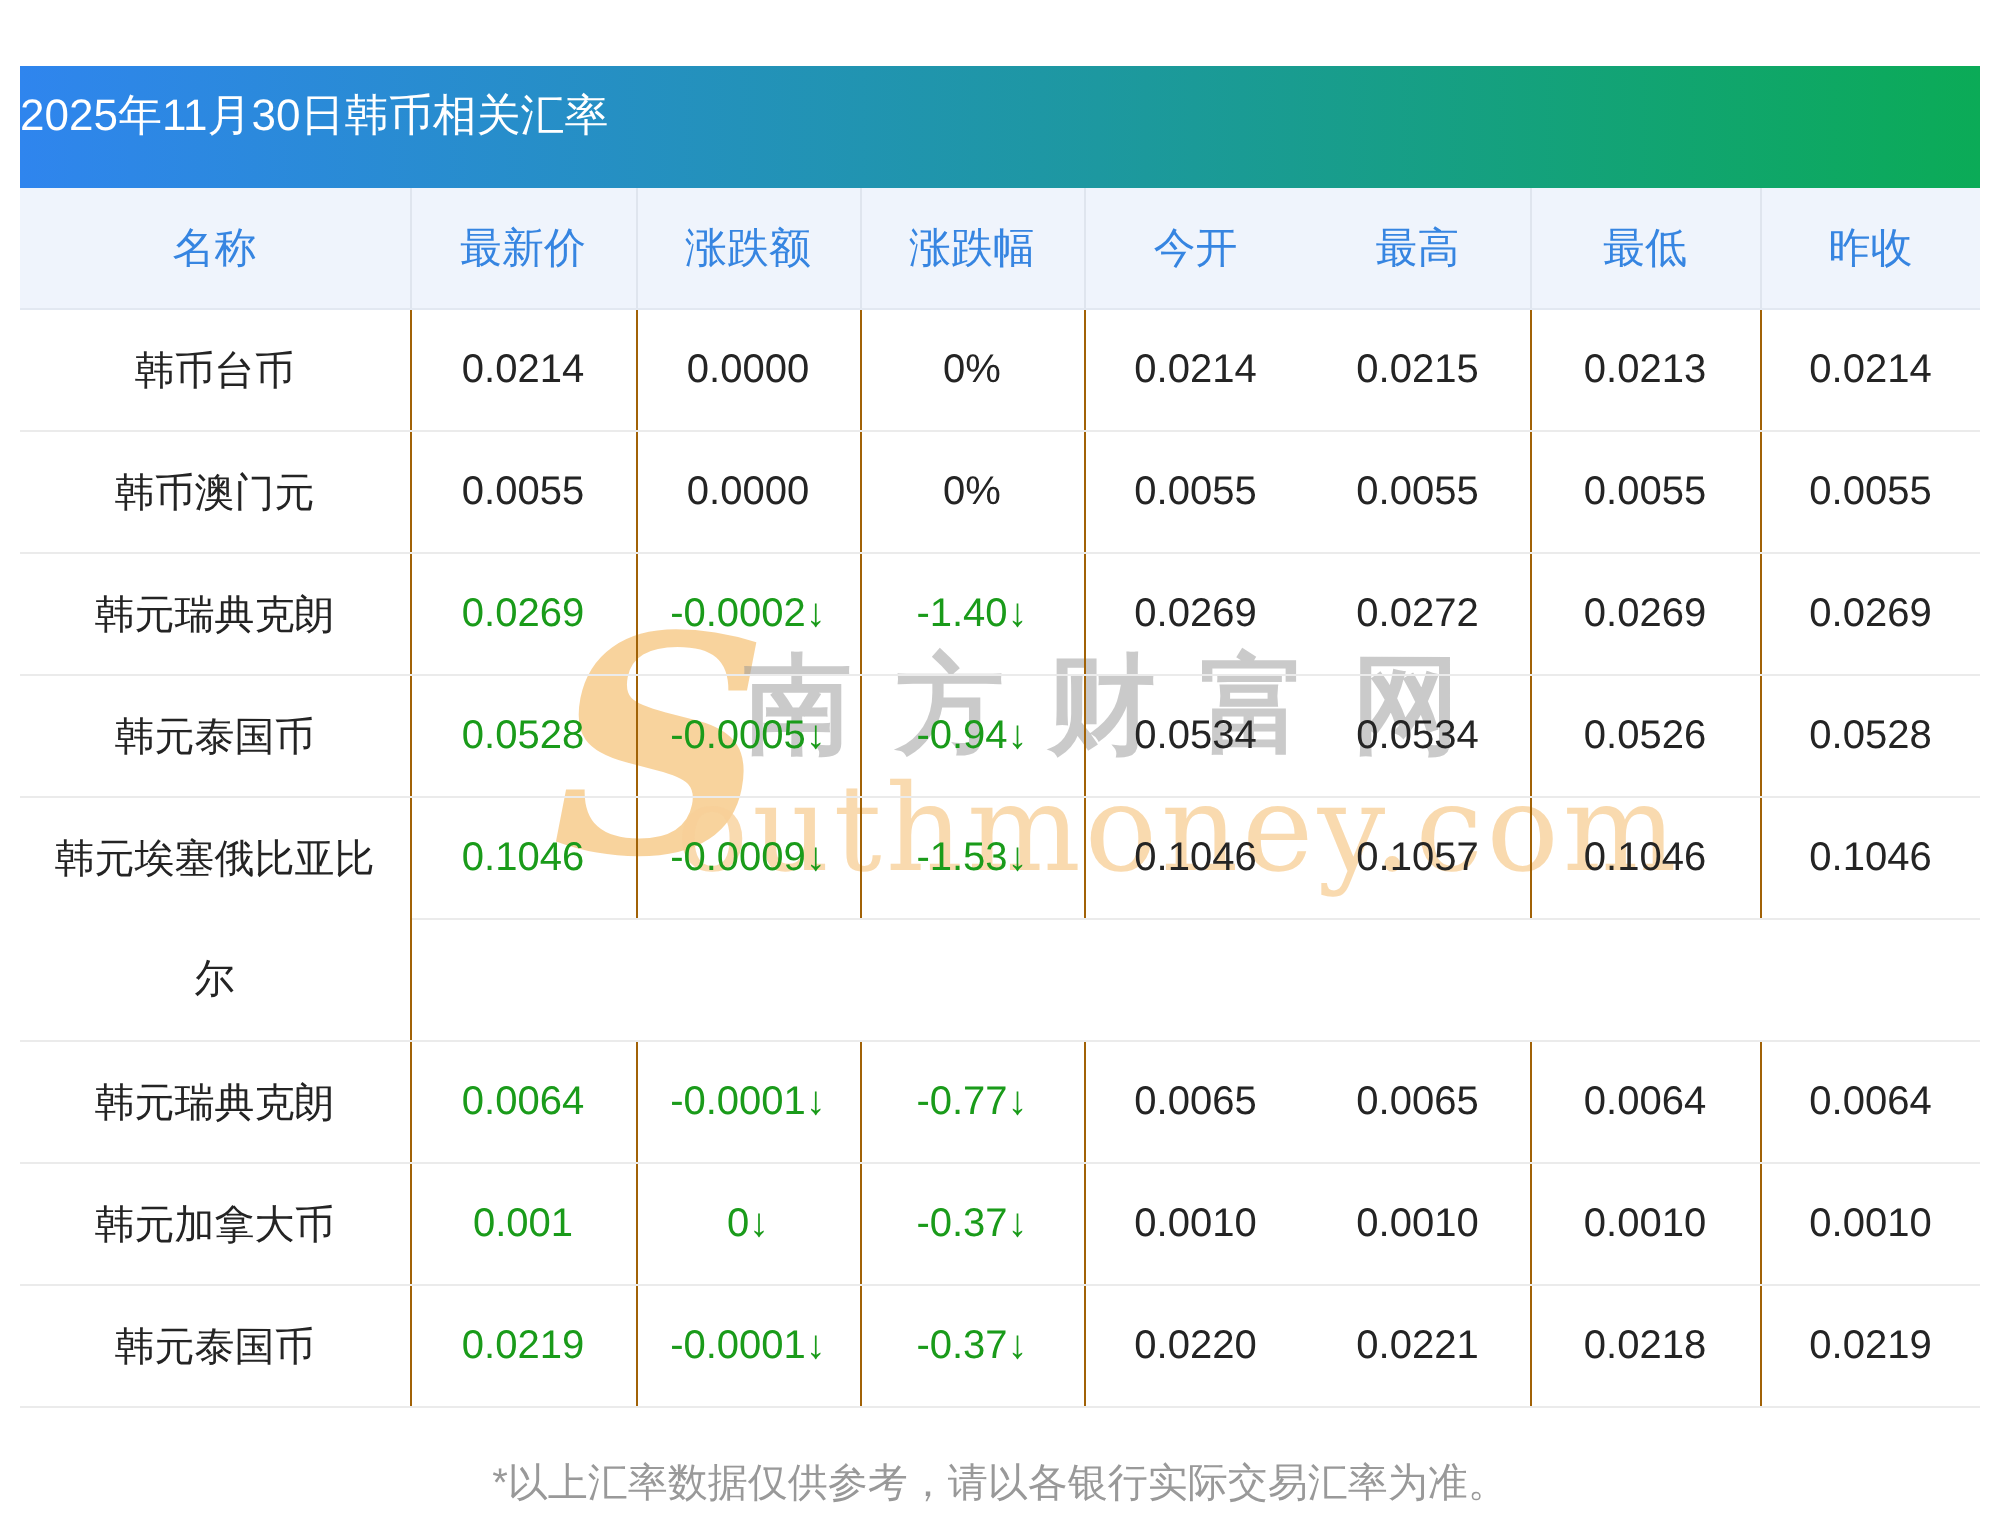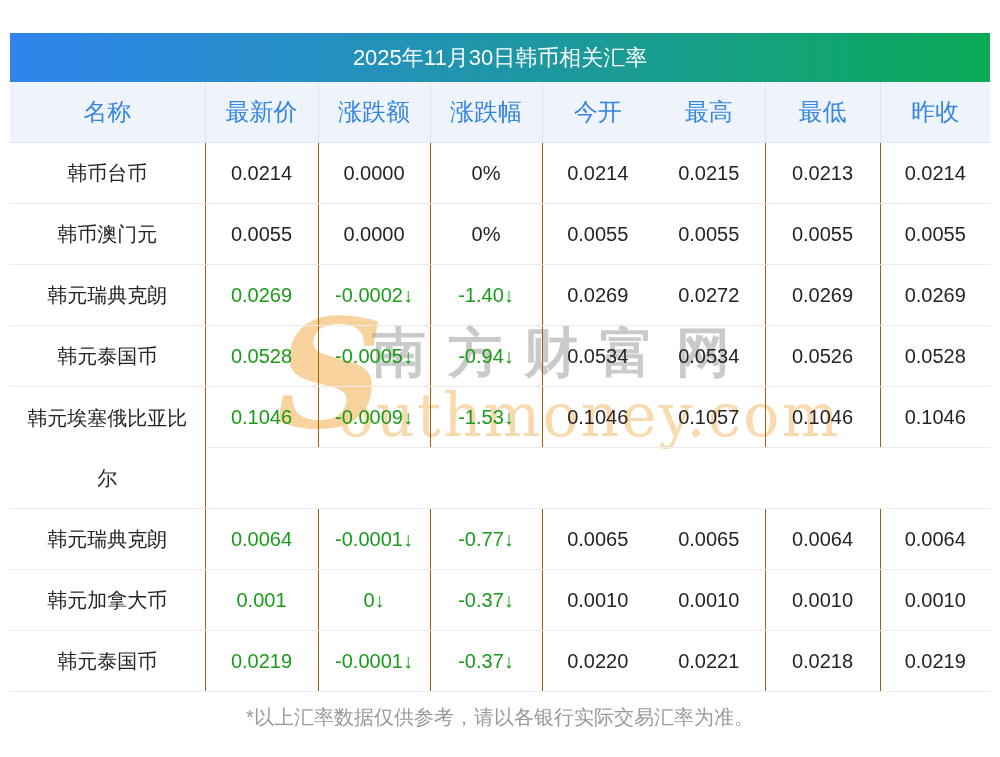--- a/index.html
+++ b/index.html
@@ -3,47 +3,47 @@
 <meta charset="utf-8">
 <style>
   html,body{margin:0;padding:0;}
   body{
     width:1000px;height:757px;background:#ffffff;
     font-family:"Liberation Sans","DejaVu Sans",sans-serif;
     -webkit-font-smoothing:antialiased;
   }
   .container{position:relative;width:980px;margin:33px auto 0 auto;}
   .title-bar{
-    height:49px;line-height:49px;text-align:center;
+    height:61px;line-height:49px;text-align:left;
     color:#ffffff;font-size:22px;
     background:linear-gradient(90deg,#2f85ee 0%,#1d98a0 55%,#0bab57 100%);
   }
   table{
     position:relative;z-index:1;
     width:980px;border-collapse:collapse;table-layout:fixed;
     background:transparent;
   }
   th{
     height:58px;background:#eff4fc;color:#3685e1;
-    font-weight:normal;font-size:24px;text-align:center;
+    font-weight:normal;font-size:21px;text-align:center;
     border-bottom:1px solid #e2e8f1;
   }
   td{
     height:60px;text-align:center;font-size:20px;color:#242424;
     border-bottom:1px solid #ebebeb;
     padding:0 4px;overflow:hidden;
   }
   .vr{border-right:1px solid #a16207;}
   th.vr{border-right:1px solid #dfe5ee;}
   td.down{color:#1a9b1a;}
   td.name-cell{padding:0 12px;}
   td.tall-name{line-height:60px;padding:0 12px;}
   td.spacer-cell{height:60px;}
   .footnote{
-    margin-top:12px;text-align:center;
+    margin-top:24px;text-align:center;
     font-size:20px;color:#999999;
   }
   
   .watermark{
     position:absolute;left:0;top:0;width:100%;height:100%;
     z-index:0;pointer-events:none;overflow:hidden;
   }
   .wm-s{
     position:absolute;left:266px;top:266px;
     font-family:"DejaVu Serif",serif;font-style:italic;font-weight:bold;

